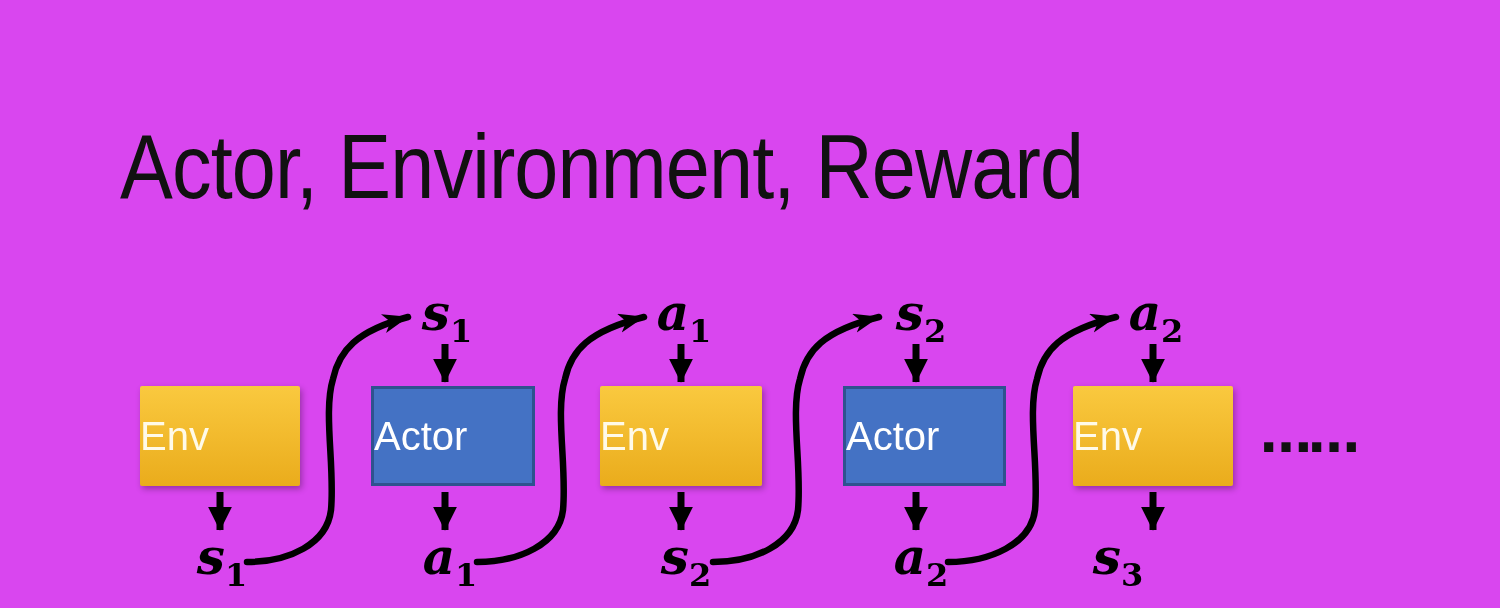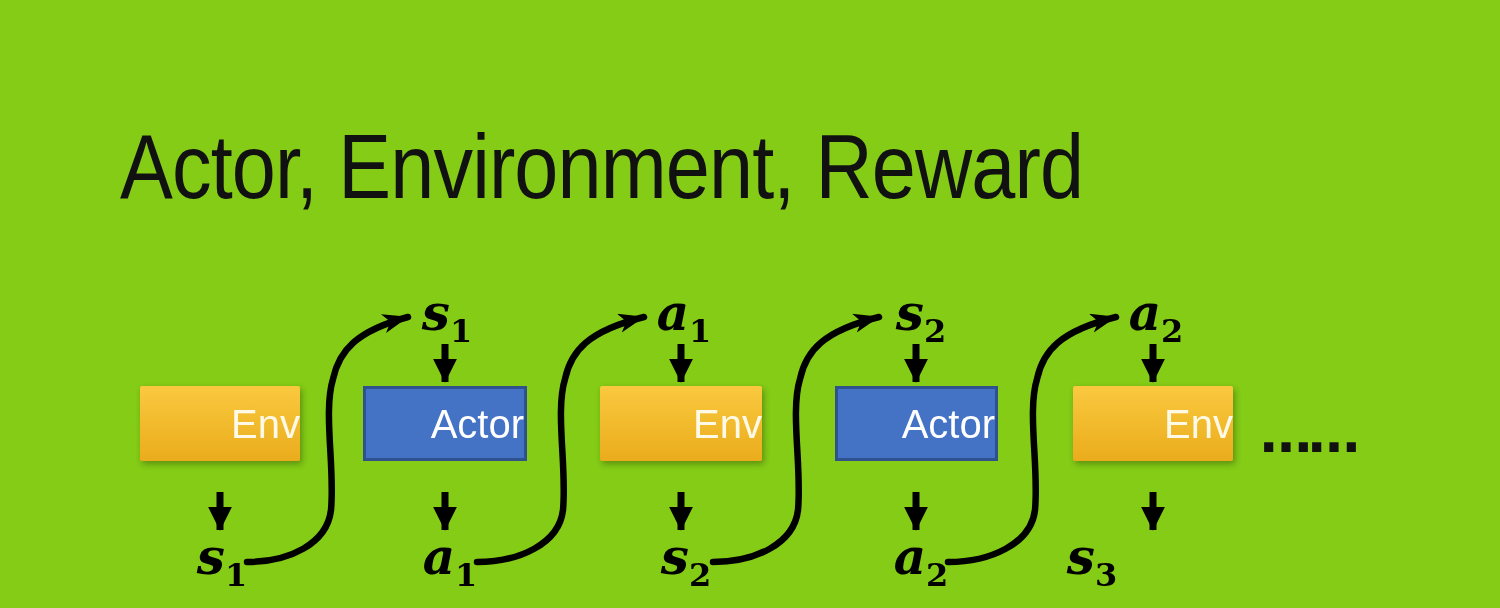--- a/index.html
+++ b/index.html
@@ -2,21 +2,21 @@
 <html style="--title-text: #111111; --arrow: #000000; --env-top: #FAC93F; --env-bottom: #EAAC1C; --env-text: #FFFAE8; --actor-fill: #4472C4; --actor-border: #2F528F; --actor-text: #FFFFFF;"><head>
 <meta charset="utf-8">
 <style>
   html, body { margin: 0; padding: 0; }
   body { background: #ffffff; font-family: "Liberation Sans", sans-serif; }
 
   .stage {
     position: relative;
     width: 1500px;
     height: 608px;
-    background: #84cc16;
+    background: #d946ef;
     overflow: hidden;
   }
 
   
   .slide-title {
     position: absolute;
     left: 120px;
     top: 122px;
     margin: 0;
     font-family: "Liberation Sans", sans-serif;
@@ -47,38 +47,39 @@
     fill: none;
     stroke: var(--arrow, #000000);
     stroke-width: 7;
   }
   marker path { fill: var(--arrow, #000000); }
 
   
   .box {
     position: absolute;
     top: 386px;
-    height: 75px;
+    height: 100px;
     display: flex;
     align-items: center;
-    justify-content: flex-end;
+    justify-content: flex-start;
     box-sizing: border-box;
     font-size: 40px;
     line-height: 1;
   }
   .box.env {
     background: linear-gradient(180deg, var(--env-top, #FAC93F) 0%, var(--env-bottom, #EAAC1C) 100%);
     color: var(--env-text, #FFFAE8);
     border-radius: 2px;
     box-shadow: 2px 3px 6px rgba(0,0,0,0.30);
   }
   .box.actor {
     background: var(--actor-fill, #4472C4);
     border: 3px solid var(--actor-border, #2F528F);
     color: var(--actor-text, #FFFFFF);
+    margin-left: 8px;
   }
   .box-1 { left: 140px;  width: 160px; }
   .box-2 { left: 363px;  width: 164px; }
   .box-3 { left: 600px;  width: 162px; }
   .box-4 { left: 835px;  width: 163px; }
   .box-5 { left: 1073px; width: 160px; }
 
   
   .mlabel {
     position: absolute;
@@ -101,21 +102,21 @@
   .mlabel.top { top: 288px; }
   .mlabel.bottom { top: 532px; }
   .tl-1 { left: 447px; }
   .tl-2 { left: 684px; }
   .tl-3 { left: 921px; }
   .tl-4 { left: 1156px; }
   .bl-1 { left: 222px; }
   .bl-2 { left: 450px; }
   .bl-3 { left: 686px; }
   .bl-4 { left: 921px; }
-  .bl-5 { left: 1092px; }
+  .bl-5 { left: 1118px; }
 
   
   .dots {
     position: absolute;
     left: 1260px;
     top: 408px;
     font-family: "DejaVu Sans", sans-serif;
     font-weight: 900;
     font-size: 52px;
     line-height: 1;

